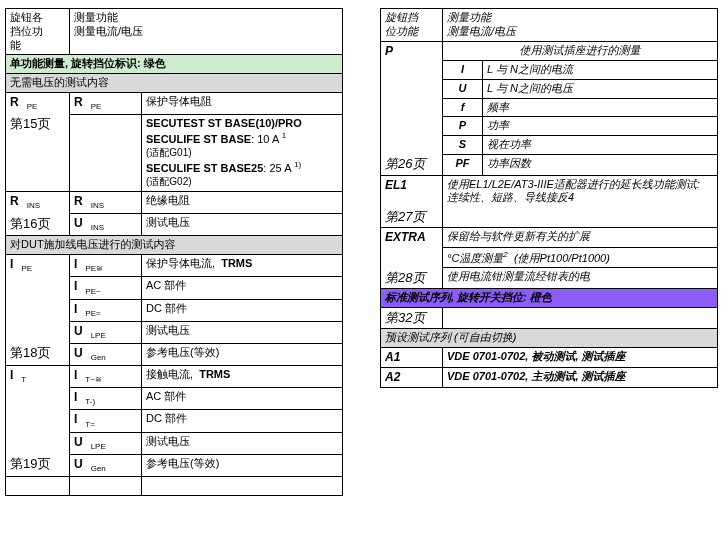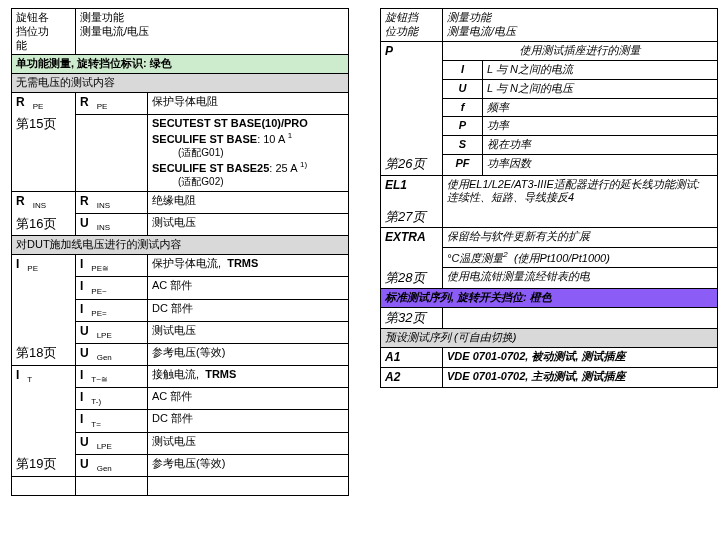--- a/index.html
+++ b/index.html
@@ -18,21 +18,21 @@
   .page {
     position: relative;
     width: 721px;
     height: 533px;
     box-sizing: border-box;
   }
   .col {
     position: absolute;
     top: 8px;
   }
-  .col-left  { left: 11px;  width: 338px; }
+  .col-left  { left: 5px;  width: 338px; }
   .col-right { left: 380px; width: 338px; font-style: italic; }
 
   table.tbl {
     border-collapse: collapse;
     width: 100%;
     table-layout: fixed;
   }
   table.tbl td {
     border: 1px solid #000000;
     padding: 2px 4px;
@@ -66,21 +66,21 @@
   .orange-band {
     background: #8b5cf6;
     font-weight: bold;
   }
   .noTop { border-top: none !important; }
   .noBottom { border-bottom: none !important; }
   .sub { font-size: 8px; vertical-align: sub; padding-left: 8px; }
   .sup { font-size: 8px; vertical-align: super; }
   .page-ref { font-size: 13px; }
   .sym { font-weight: bold; font-size: 12px; }
-  .small-note { font-size: 10px; margin-left: 26px; }
+  .small-note { font-size: 10px; }
   .tight { line-height: 1.2; }
   .center { text-align: center; }
   .vtop { vertical-align: top; }
 </style>
 </head>
 <body>
 
 <div class="page">
 
   <div class="col col-left">

